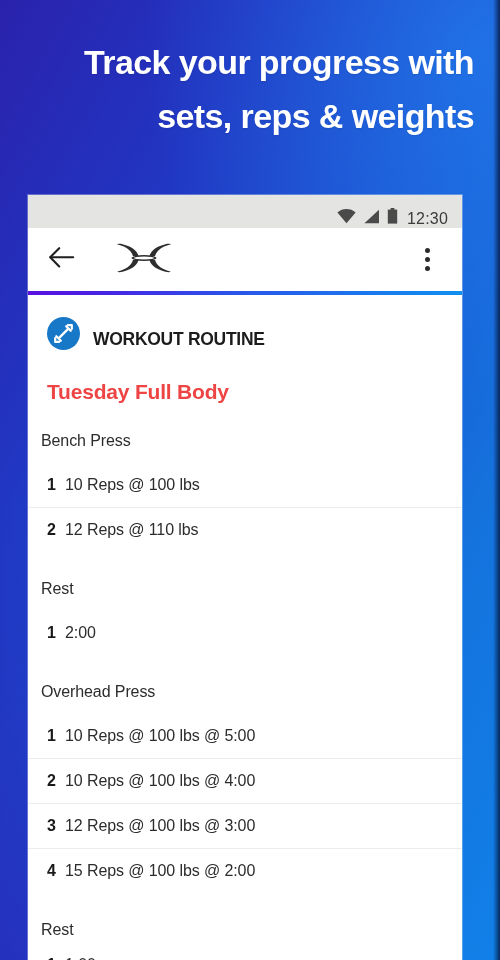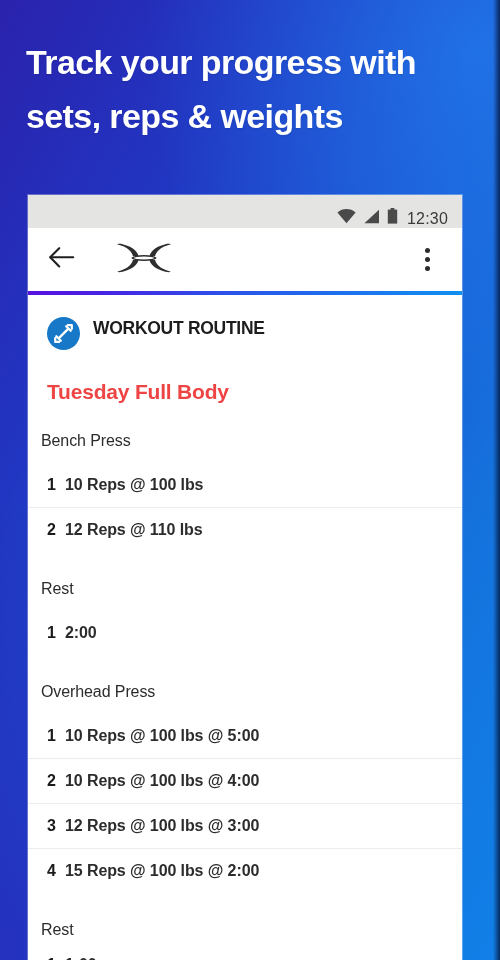--- a/index.html
+++ b/index.html
@@ -29,21 +29,21 @@
       radial-gradient(110% 80% at 2% 100%, rgba(45,20,175,.55) 0%, rgba(45,20,175,0) 60%);
   }
   #bg-edge-r {
     position:absolute; top:0; right:0; width:7px; height:100%;
     background:linear-gradient(to right, rgba(0,0,0,0) 0%, rgba(0,10,40,.72) 100%);
   }
 
   
   #headline {
     position:absolute; left:0; right:0; top:42px;
-    text-align:left;
+    text-align:right;
     color:#ffffff;
     font-weight:bold;
     font-size:34px;
     letter-spacing:-0.6px;
     line-height:1.23;
     padding:0 26px;
     text-shadow:0 1px 2px rgba(0,0,0,.10);
   }
   #headline .l { display:block; }
   #headline .l2 { margin-top:12px; }
@@ -100,21 +100,21 @@
   
   #rule {
     height:4px;
     background:linear-gradient(to right, #5a10e0 0%, #4a1fe2 14%, #2a55ea 48%, #1090f0 100%);
   }
 
   
   #content { background:#fff; height:705px; overflow:hidden; }
 
   #routine-header {
-    display:flex; align-items:flex-start;
+    display:flex; align-items:flex-end;
     padding:22px 0 0 19px;
     gap:13px;
   }
   #routine-icon {
     width:33px; height:33px; border-radius:50%;
     background:#1878c8;
     display:flex; align-items:center; justify-content:center;
     flex:0 0 auto;
   }
   #routine-title {
@@ -149,21 +149,21 @@
     font-size:16px;
     color:#2c2c2c;
     letter-spacing:-.1px;
     gap:9px;
   }
   .set-row .idx {
     font-weight:bold;
     color:#1a1a1a;
     min-width:9px;
   }
-  .set-row .detail { white-space:nowrap;font-weight:bold; }
+  .set-row .detail { white-space:nowrap; }
   .set-row.first { border-top:none; }
   .set-row.cut { padding-bottom:0; height:12px; overflow:hidden; }
 </style>
 </head>
 <body>
 
 <div id="bg">
   <div id="bg-sheen"></div>
   <div id="bg-edge-r"></div>
 </div>

